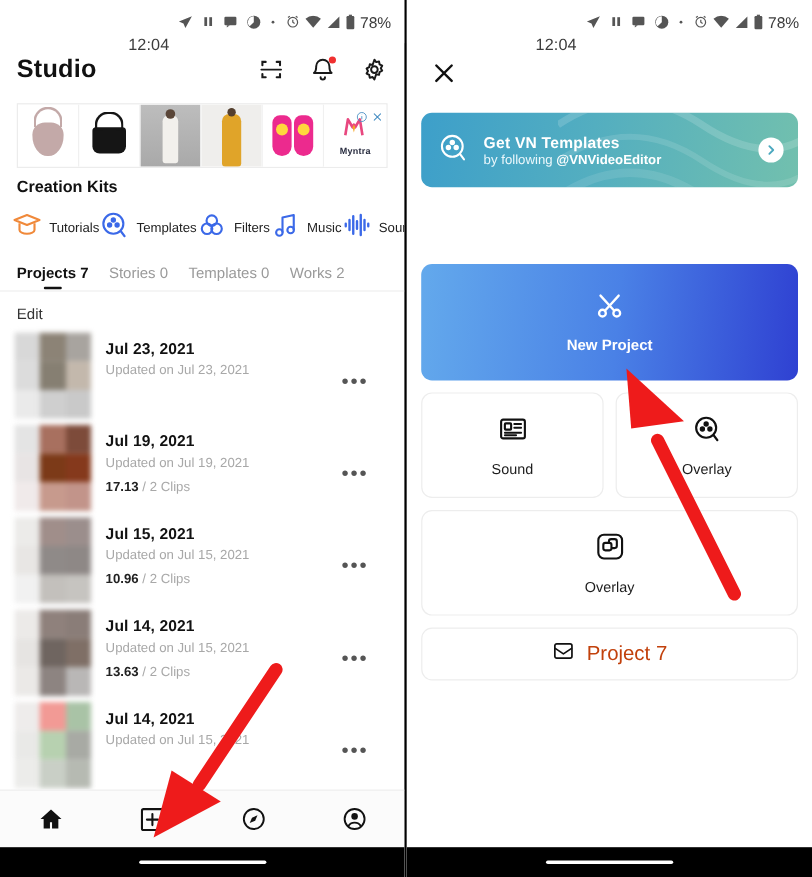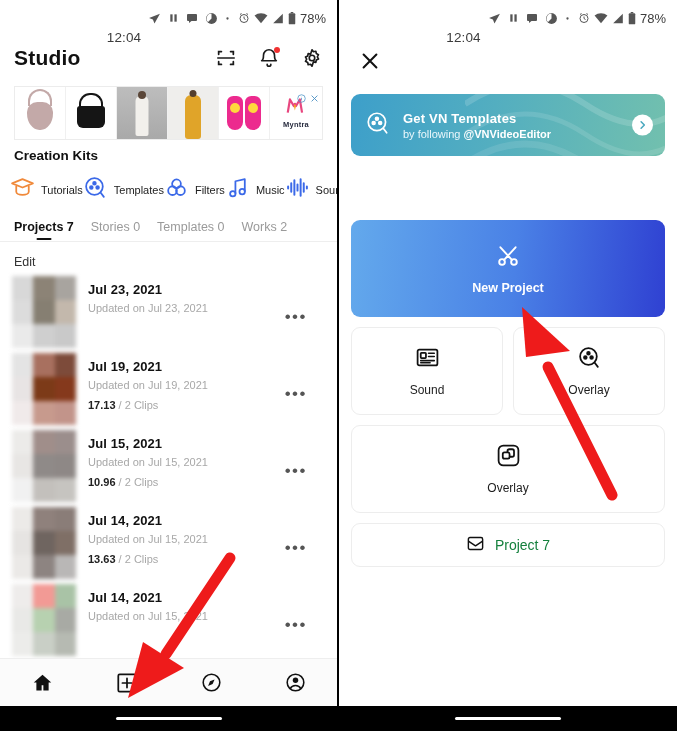--- a/index.html
+++ b/index.html
@@ -229,21 +229,21 @@
     align-items: center; justify-content: center; gap: 9px; cursor: pointer;
   }
   .card-label { font-size: 12px; color: #1d1d1d; }
   .card.wide { margin: 10px 12px 0 12px; }
   .proj-btn {
     margin: 10px 12px 0 12px; height: 44px; border: 1px solid #ededed;
     border-radius: 9px; background: #fff;
     display: flex; align-items: center; justify-content: center; gap: 10px;
     cursor: pointer;
   }
-  .proj-btn-label { font-size: 14px; color: #15803d; }
+  .proj-btn-label { font-size: 17px; color: #c2410c; }
 
   
   .arrow { position: absolute; pointer-events: none; z-index: 40; }
 </style>
 </head>
 <body>
 
 <div class="screens">
 
   <div class="phone left">

